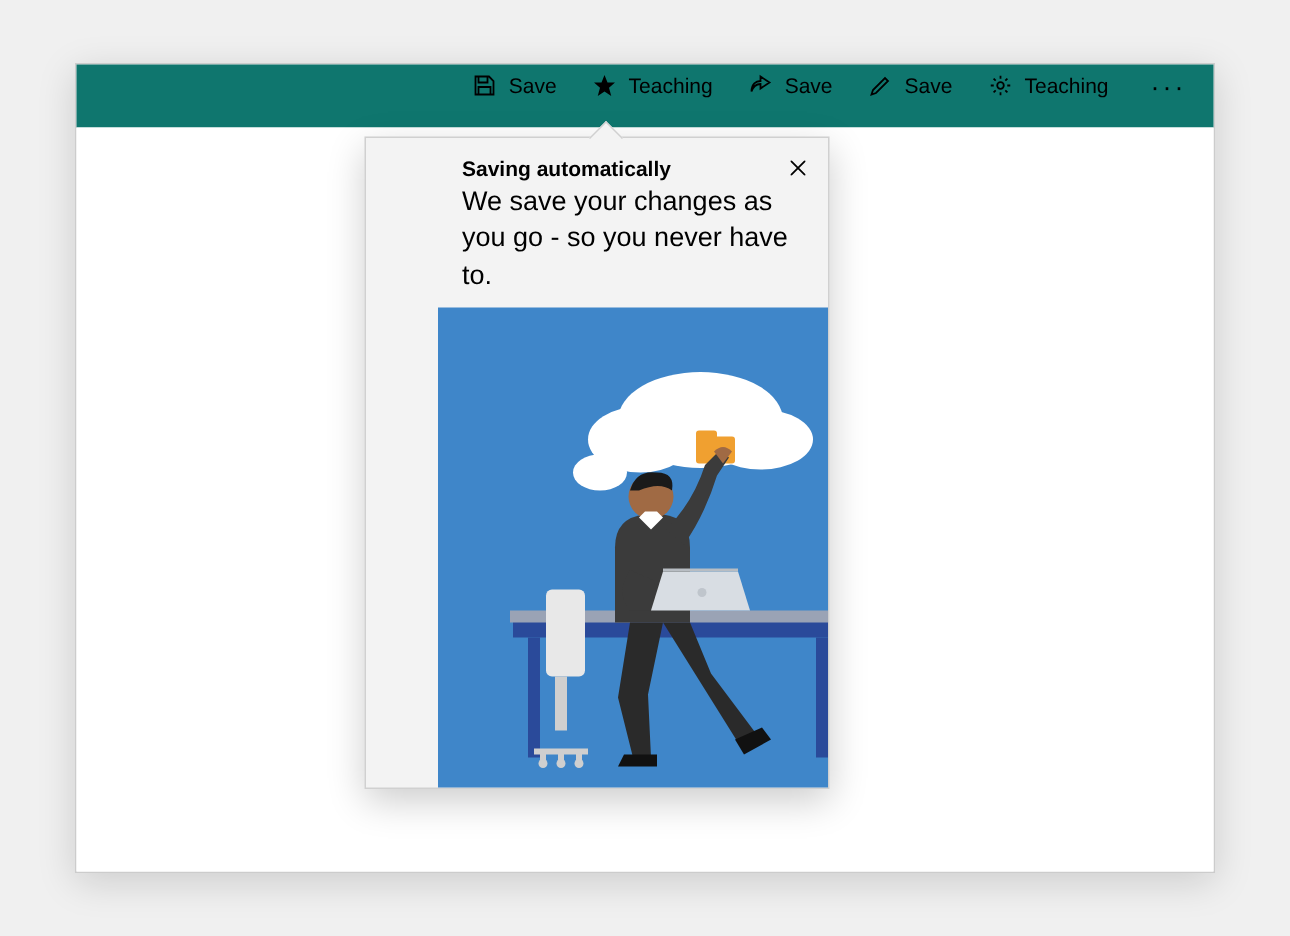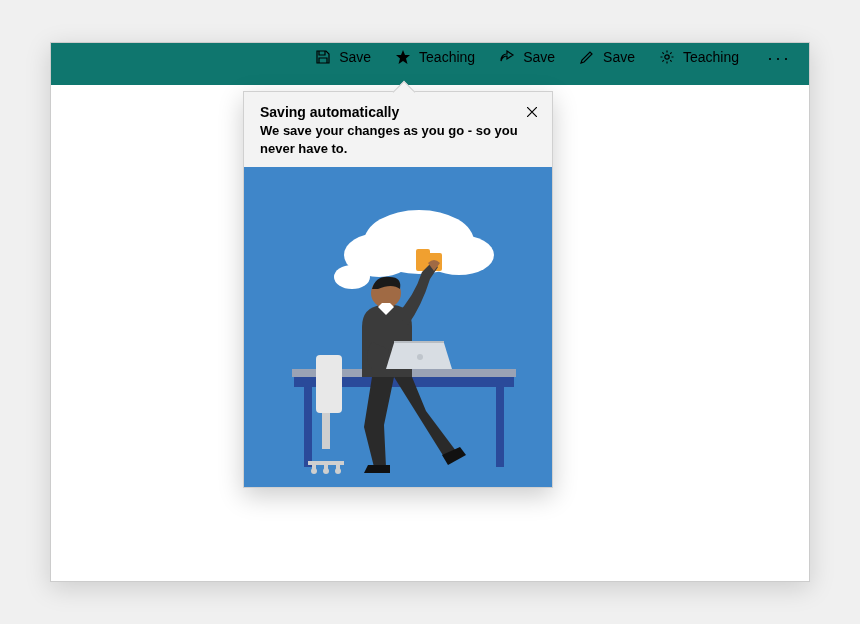--- a/index.html
+++ b/index.html
@@ -88,20 +88,21 @@
       position: relative;
     }
     .teaching-tip {
       position: absolute;
       top: 6px;
       left: 192px;
       width: 310px;
       background: #f3f3f3;
       border: 1px solid #d0d0d0;
       box-shadow: 0 8px 24px rgba(0,0,0,0.2);
+      padding-left: 48px;
     }
     .tip-arrow {
       position: absolute;
       top: -8px;
       left: 152px;
       width: 16px;
       height: 16px;
       background: #f3f3f3;
       border-left: 1px solid #d0d0d0;
       border-top: 1px solid #d0d0d0;
@@ -111,24 +112,23 @@
       padding: 12px 16px 10px 16px;
       position: relative;
     }
     .tip-title {
       font-size: 14px;
       font-weight: 600;
       color: #000;
       margin-bottom: 2px;
     }
     .tip-body {
-      font-size: 13px;
+      font-size: 18px;
       color: #000;
       line-height: 1.35;
-      font-weight: bold;
     }
     .tip-close {
       position: absolute;
       top: 10px;
       right: 10px;
       width: 20px;
       height: 20px;
       display: flex;
       align-items: center;
       justify-content: center;

